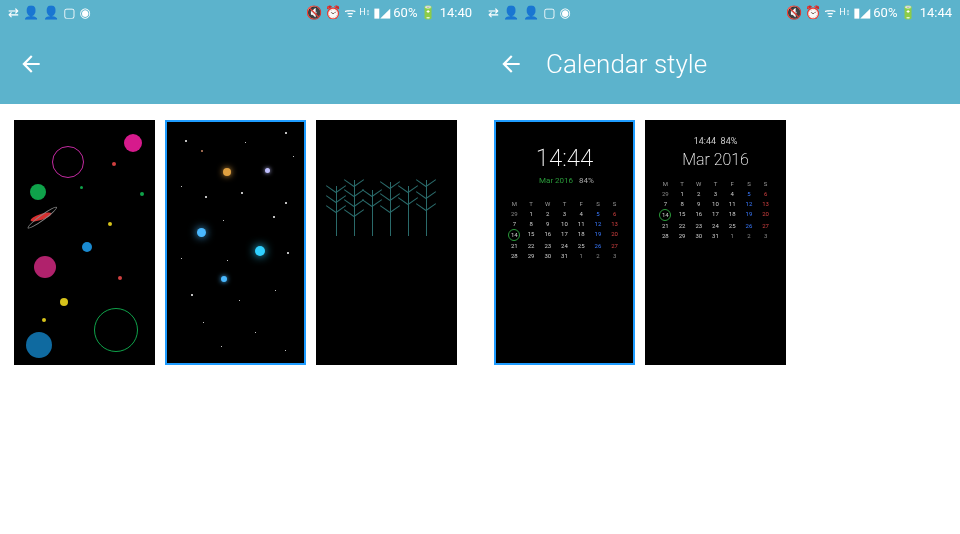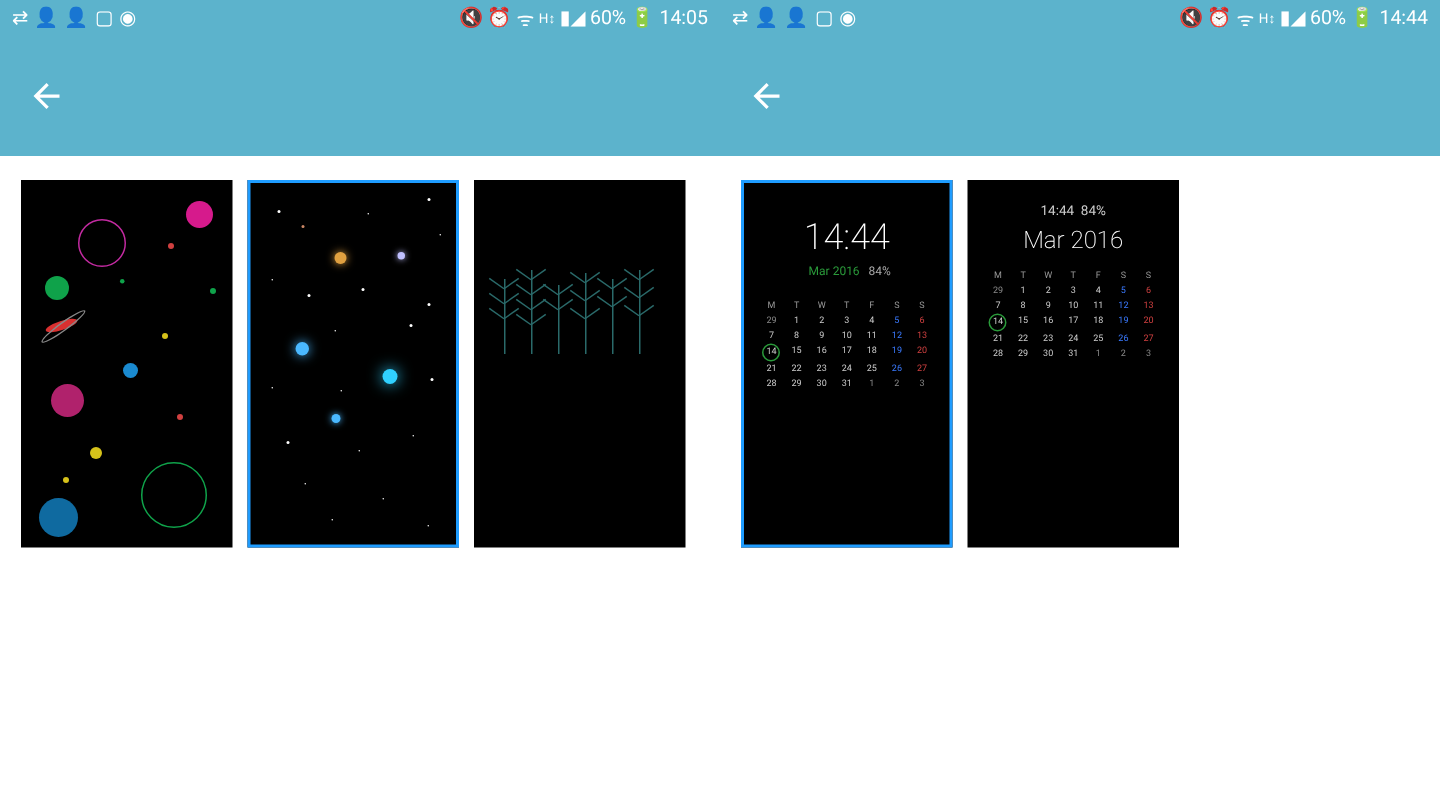--- a/index.html
+++ b/index.html
@@ -49,21 +49,21 @@
       <span>◉</span>
     </div>
     <div class="ricons">
       <span>🔇</span>
       <span>⏰</span>
       <span>ᯤ</span>
       <span style="font-size:9px">H↕</span>
       <span>▮◢</span>
       <span>60%</span>
       <span>🔋</span>
-      <span>14:05</span>
+      <span>14:40</span>
     </div>
   </div>
   <div class="titlebar">
     <span class="back">
       <svg width="26" height="26" viewBox="0 0 24 24">
           <path d="M20 11H7.8l5.6-5.6L12 4l-8 8 8 8 1.4-1.4L7.8 13H20z" fill="#fff"></path>
         </svg>
     </span>
   </div>
   <div class="grid">
@@ -182,20 +182,21 @@
       <span>🔋</span>
       <span>14:44</span>
     </div>
   </div>
   <div class="titlebar">
     <span class="back">
       <svg width="26" height="26" viewBox="0 0 24 24">
           <path d="M20 11H7.8l5.6-5.6L12 4l-8 8 8 8 1.4-1.4L7.8 13H20z" fill="#fff"></path>
         </svg>
     </span>
+    <span class="title">Calendar style</span>
   </div>
   <div class="grid">
 
     <div class="thumb sel">
       <div class="clock" style="font-size:24px;margin-top:22px">14:44</div>
       <div class="sub">
         <span style="color:#2a9a3a">Mar 2016</span>
         <span>84%</span>
       </div>
       <div class="cal" style="top:78px">

